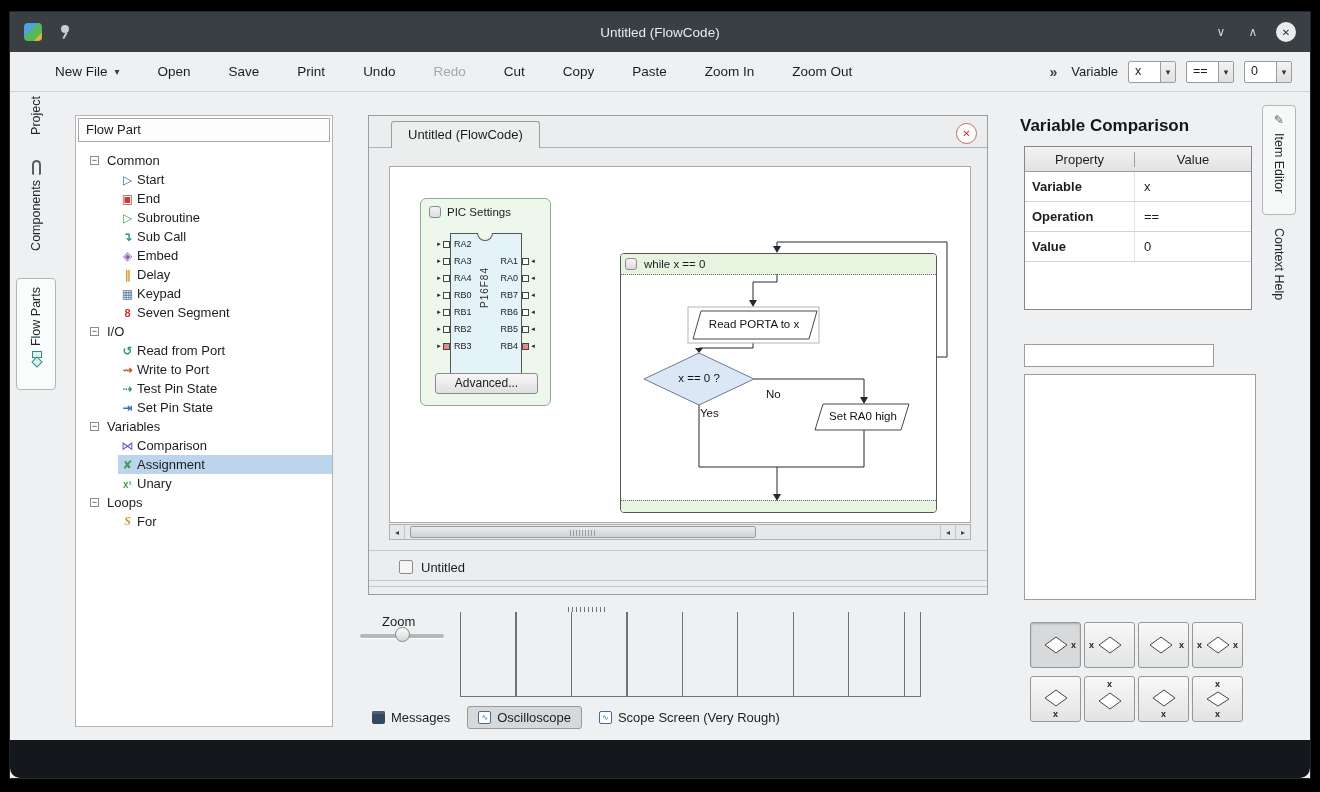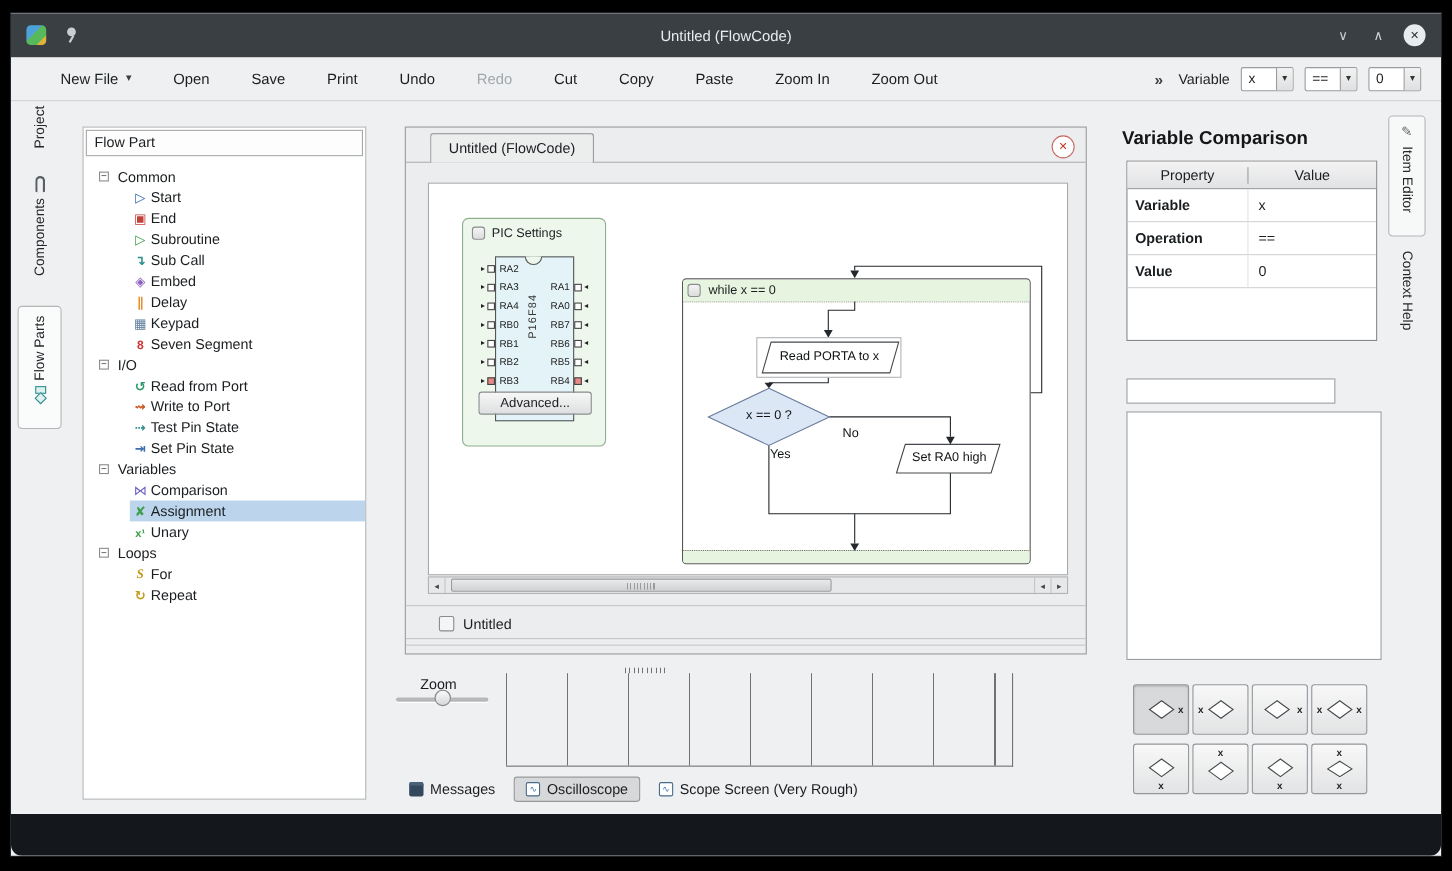--- a/index.html
+++ b/index.html
@@ -96,21 +96,21 @@
   .pinrow{position:absolute;height:10px;display:flex;align-items:center;font-size:9px;color:#222;}
   .pinrow .sq{width:7px;height:7px;border:1px solid #444;background:#fff;flex:none;}
   .pinrow .sq.red{background:#e58a86;}
   .pinrow .arr{font-size:7px;color:#222;width:8px;text-align:center;flex:none;}
   .arr-r::before{content:"\25B8";}
   .arr-l::before{content:"\25C2";}
   .pin-left{left:4px;}
   .pin-left .lbl{margin-left:4px;}
   .pin-right{right:4px;flex-direction:row-reverse;}
   .pin-right .lbl{margin-right:4px;}
-  .advanced-btn{position:absolute;left:14px;bottom:28px;width:103px;height:21px;background:linear-gradient(#f7f7f7,#dedfe0);border:1px solid #8a8c8e;border-radius:3px;font-size:12px;text-align:center;line-height:19px;}
+  .advanced-btn{position:absolute;left:14px;bottom:11px;width:103px;height:21px;background:linear-gradient(#f7f7f7,#dedfe0);border:1px solid #8a8c8e;border-radius:3px;font-size:12px;text-align:center;line-height:19px;}
 
   
   .loop-box{position:absolute;left:230px;top:86px;width:317px;height:260px;background:#fff;border:1px solid #555;border-radius:4px;}
   .loop-head{height:21px;background:#e7f4df;border-bottom:1px dotted #666;border-radius:3px 3px 0 0;display:flex;align-items:center;gap:7px;padding-left:4px;font-size:11.5px;}
   .loop-foot{position:absolute;left:0;right:0;bottom:0;height:12px;background:#e7f4df;border-top:1px dotted #666;border-radius:0 0 3px 3px;}
   .fc-svg{position:absolute;left:0;top:0;pointer-events:none;}
   .fc-label{position:absolute;font-size:11.5px;color:#101214;text-align:center;}
 
   
   .hscroll{position:absolute;left:20px;top:408px;width:582px;height:16px;background:#e7e8e9;border:1px solid #b0b2b4;display:flex;align-items:stretch;}
@@ -338,26 +338,20 @@
         </div>
 
       <div class="tgroup">
         <span class="expander"></span>
         <span>Loops</span>
       </div>
       <div class="titem">
           <span class="tinner">
         <span class="ticon icon-for"></span>
         <span>For</span>
-          </span>
-        </div>
-      <div class="titem">
-          <span class="tinner">
-        <span class="ticon icon-repeat"></span>
-        <span>Repeat</span>
           </span>
         </div>
     </div>
   </div>
 
   <div class="doc">
     <div class="doc-tabline"></div>
     <div class="doc-tab">Untitled (FlowCode)</div>
     <div class="doc-close"></div>
 

